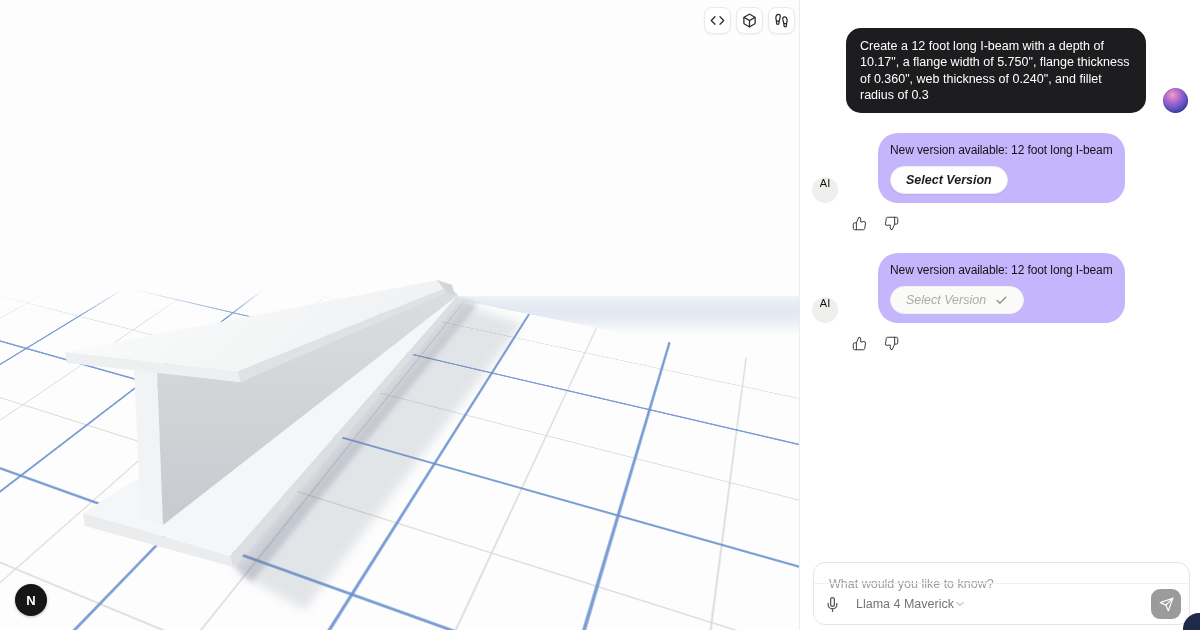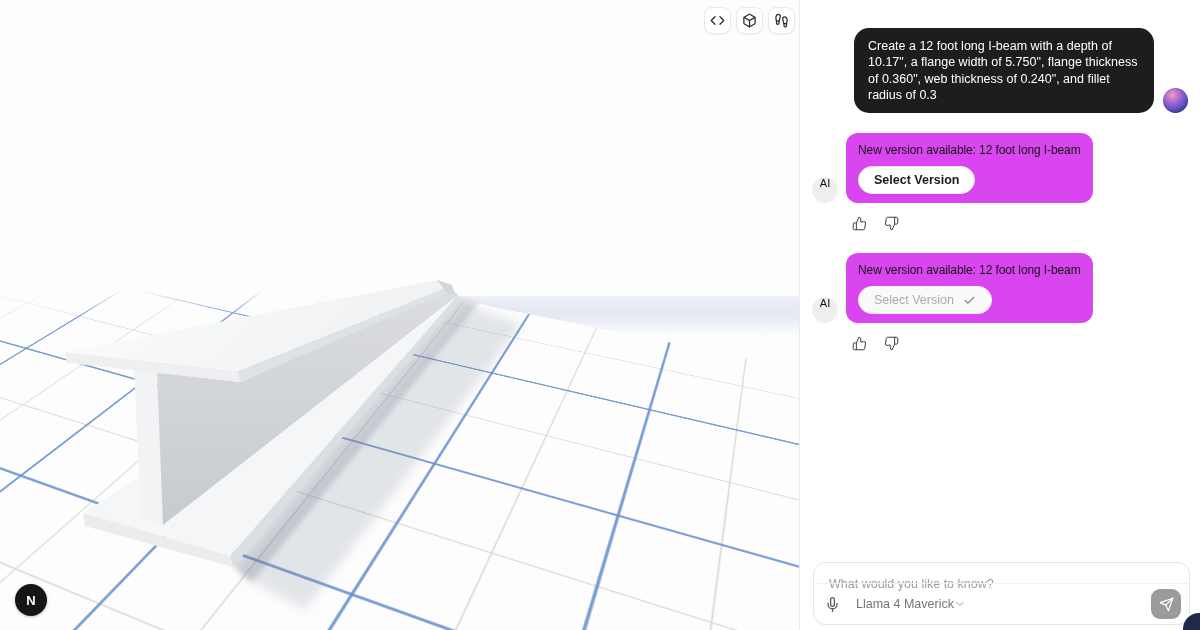--- a/index.html
+++ b/index.html
@@ -35,38 +35,38 @@
   .n-logo { position:absolute; left:15px; bottom:14px; width:32px; height:32px;
     border-radius:50%; background:#161616; color:#fff; display:flex; align-items:center;
     justify-content:center; font-size:13px; font-weight:bold; box-shadow:0 1px 3px rgba(0,0,0,.25);
     cursor:pointer; }
 
   
   .chat-panel { position:relative; width:400px; height:630px; background:#fff; flex:none; }
   .chat-scroll { position:absolute; top:0; left:0; right:0; bottom:96px;
     padding:28px 12px 0 12px; overflow:hidden; }
 
-  .row-user { display:flex; justify-content:flex-end; align-items:flex-end; gap:9px;
+  .row-user { display:flex; justify-content:flex-end; align-items:flex-end; gap:17px;
     margin-bottom:20px; }
   .bubble-user { background:#1d1d1f; color:#fff; font-size:12.5px; line-height:1.3;
     padding:10px 14px; border-radius:15px; max-width:300px; }
   .avatar-user { width:25px; height:25px; border-radius:50%; flex:none; margin-bottom:0;
     background:radial-gradient(circle at 38% 28%, #f0a0c0 0%, #b06ad0 30%, #6a55c8 55%, #2d3d8f 80%, #141c38 100%);
     box-shadow:inset 0 0 0 1px rgba(0,0,0,.08); cursor:pointer; }
 
   .row-ai { display:flex; align-items:flex-end; gap:8px; margin-bottom:13px; }
   .avatar-ai { width:26px; height:26px; border-radius:50%; background:#efefed; color:#111;
     display:flex; align-items:flex-start; justify-content:center; font-size:11px; flex:none; }
-  .ai-card { background:#d946ef; border-radius:12px; padding:10px 12px 9px 12px; min-width:238px; }
+  .ai-card { background:#c4b5fd; border-radius:20px; padding:10px 12px 9px 12px; min-width:238px;margin-left:32px; }
   .ai-text { font-size:12px; letter-spacing:-0.1px; color:#141414; white-space:nowrap;
     margin-bottom:9px; }
   .select-btn { display:inline-flex; align-items:center; gap:9px; background:#fff;
     border:1px solid #ececeb; border-radius:15px; padding:6px 15px; font-size:12.5px;
     font-weight:bold; color:#1c1c1c; box-shadow:0 1px 2px rgba(0,0,0,.05); cursor:pointer;
-    font-family:inherit; }
+    font-family:inherit;font-style:italic; }
   .select-btn.selected { color:#ababab; background:#fafaf9; border-color:#f1f1f0;
     box-shadow:none; font-weight:normal; }
   .select-btn .check { color:#8a8a8a; }
 
   .feedback { display:flex; gap:17px; margin:0 0 22px 40px; color:#3d3d3d; }
   .fb-btn { background:none; border:none; padding:0; color:inherit; cursor:pointer;
     display:flex; }
   .fb-btn svg { width:15px; height:15px; }
 
   

